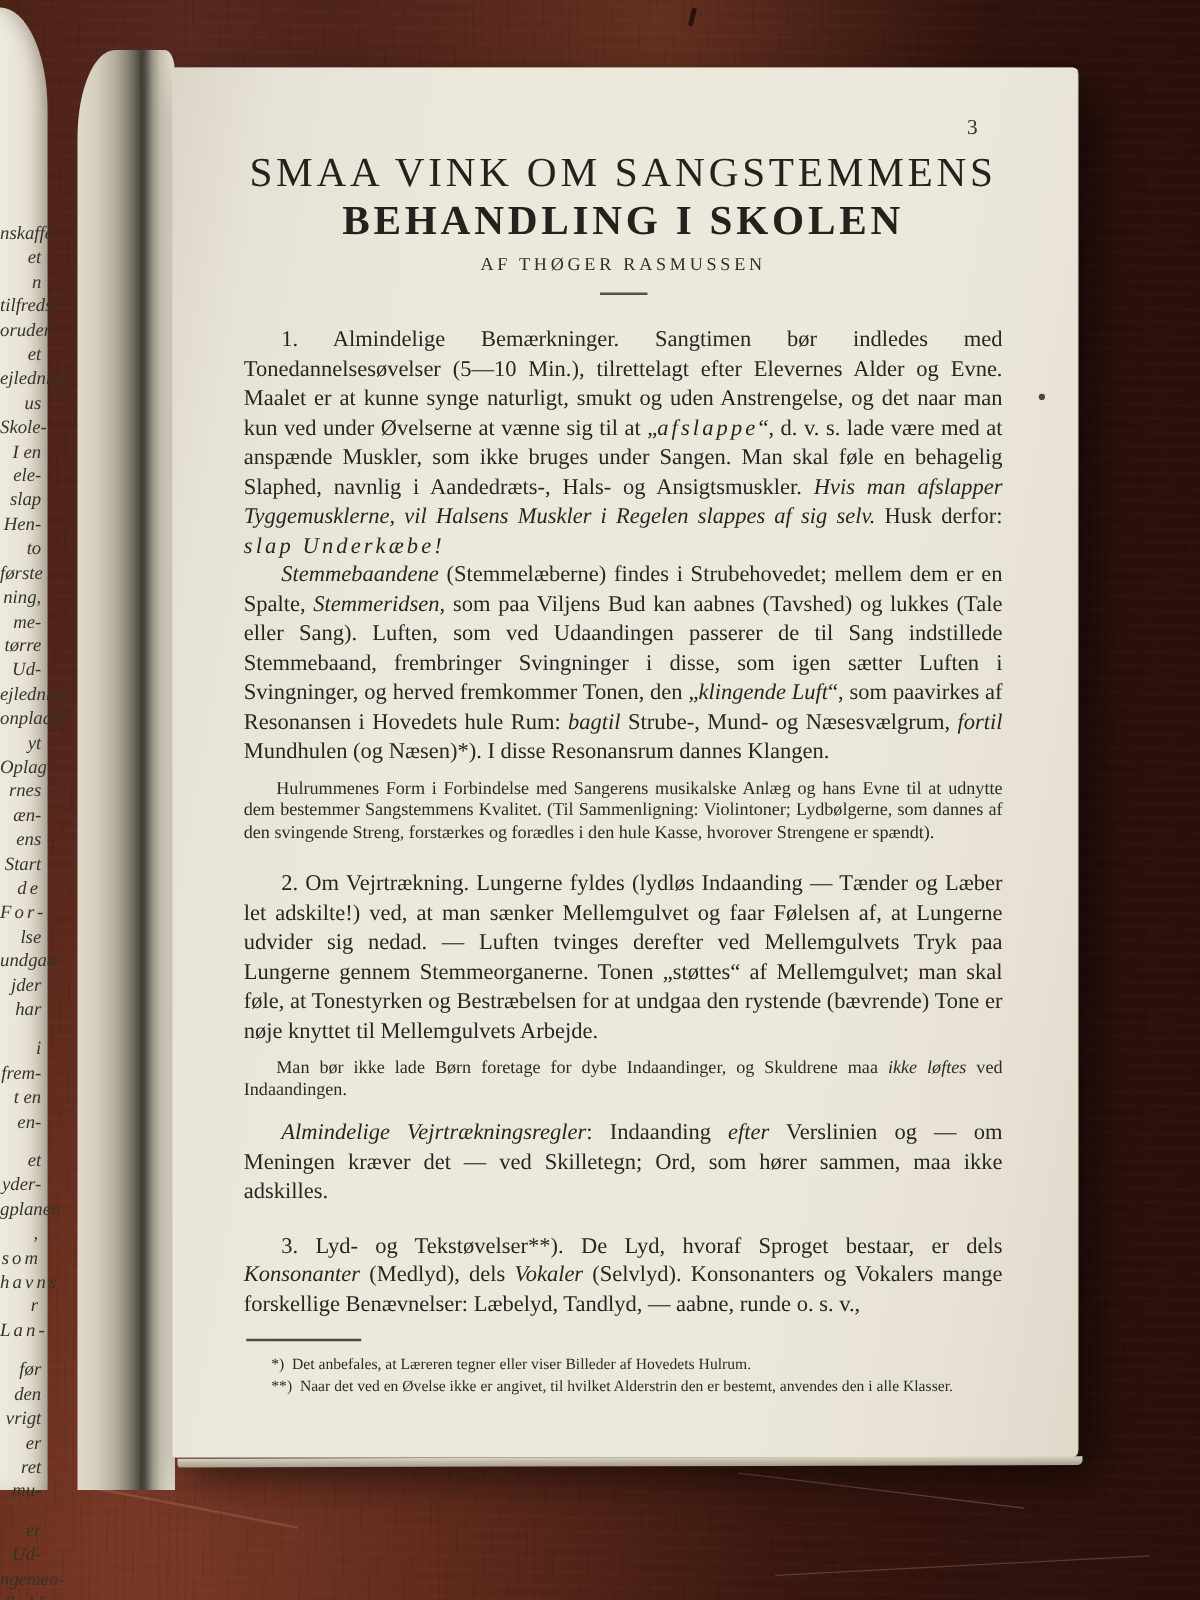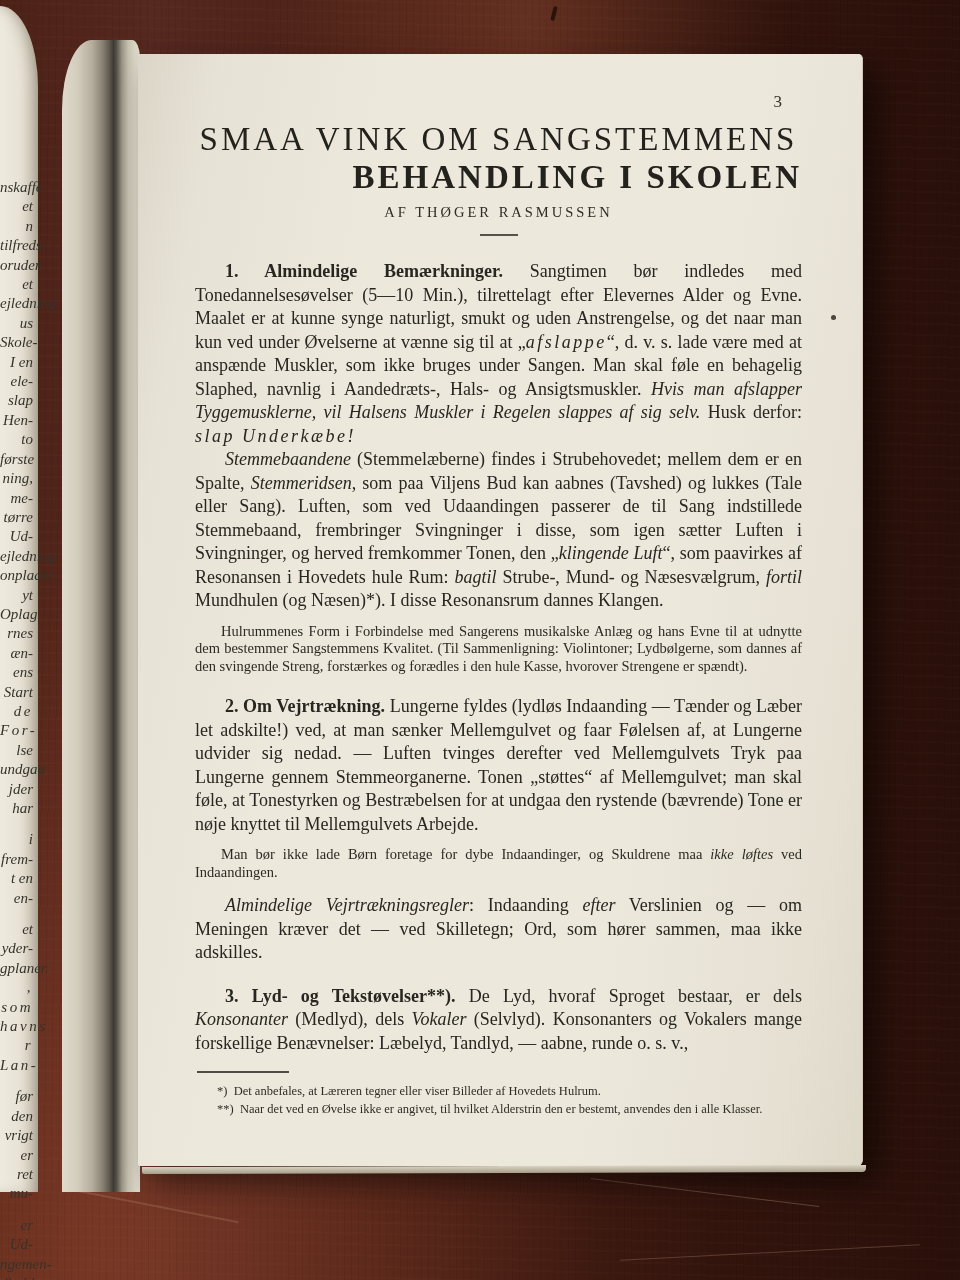--- a/index.html
+++ b/index.html
@@ -61,32 +61,32 @@
   }
   .main-page::after{ 
     content:"";position:absolute;left:4px;right:-4px;bottom:-7px;height:7px;
     background:linear-gradient(to bottom,#d8d2c2,#a89e8a);
     border-radius:0 0 4px 2px;transform:rotate(-.15deg);
   }
   .content{position:absolute;inset:0;padding:0 60px 0 57px;color:#262520;}
   .page-number{position:absolute;top:38px;right:80px;font-size:17px;color:#33312a;}
   .title{margin-top:66px;text-align:center;font-weight:400;font-size:33px;line-height:38px;
          letter-spacing:3px;color:#23221d;white-space:nowrap;}
-  .title-l2{text-align:right;font-weight:700;font-size:33px;line-height:38px;letter-spacing:3px;color:#23221d;}
+  .title-l2{text-align:center;font-weight:700;font-size:33px;line-height:38px;letter-spacing:3px;color:#23221d;}
   .byline{text-align:center;margin-top:8px;font-size:14.5px;letter-spacing:3px;color:#2e2c25;}
   .byline-rule{width:38px;height:2px;background:#55524a;margin:13px auto 0;}
 
   .para{margin:0;text-align:justify;}
   .body{font-size:18px;line-height:23.5px;text-indent:30px;color:#272620;}
   .small{font-size:14.5px;line-height:17.5px;text-indent:26px;color:#2b2a23;margin-top:10px;}
   .lead{margin-top:24px;}
   .section{margin-top:20px;}
   .rules{margin-top:13px;}
   .it{font-style:italic;}
-  .bd{font-weight:700;}
+  .bd{font-weight:400;}
   .sp{letter-spacing:2.5px;}
 
   .footnote-rule{width:92px;height:2px;background:#4e4b42;margin:16px 0 0 2px;}
   .footnotes{margin-top:9px;}
   .footnote{font-size:12.5px;line-height:18px;color:#2e2c26;padding-left:54px;text-indent:-32px;text-align:left;margin:0;}
 
   .ink-speck{position:absolute;left:831px;top:315px;width:5px;height:5px;border-radius:50%;background:#2e2923;opacity:.85;}
 </style>
 </head>
 <body>

